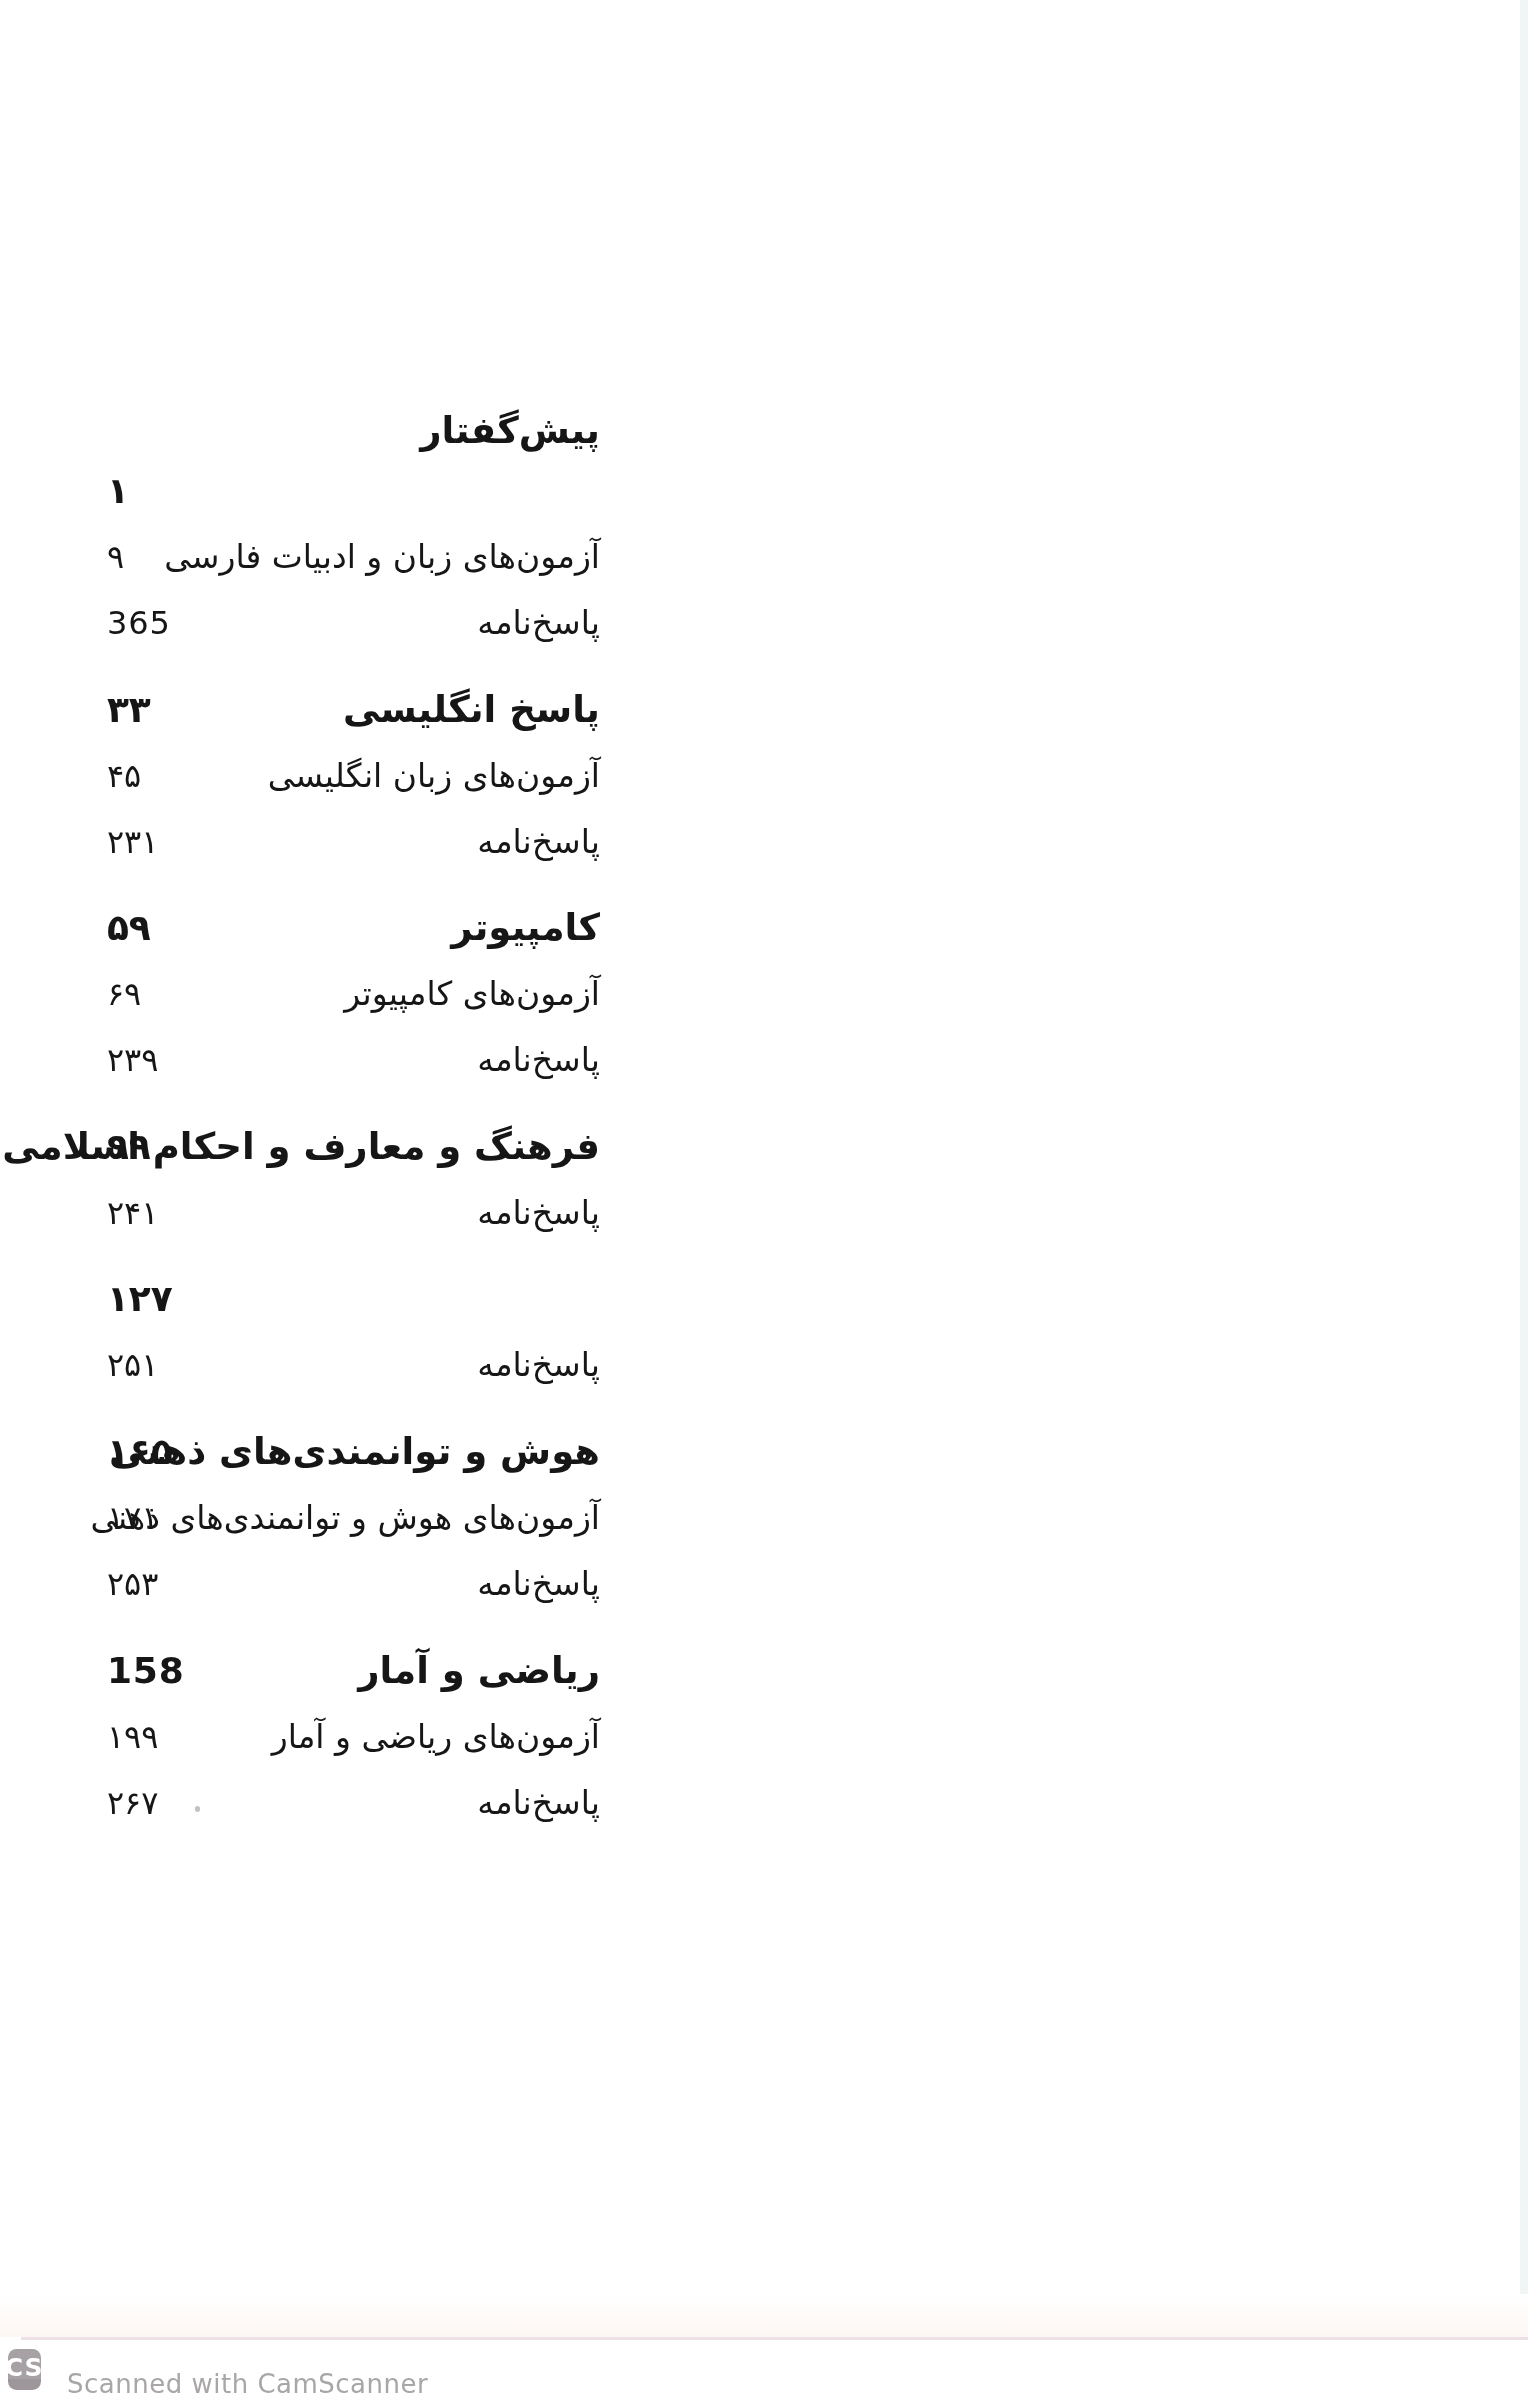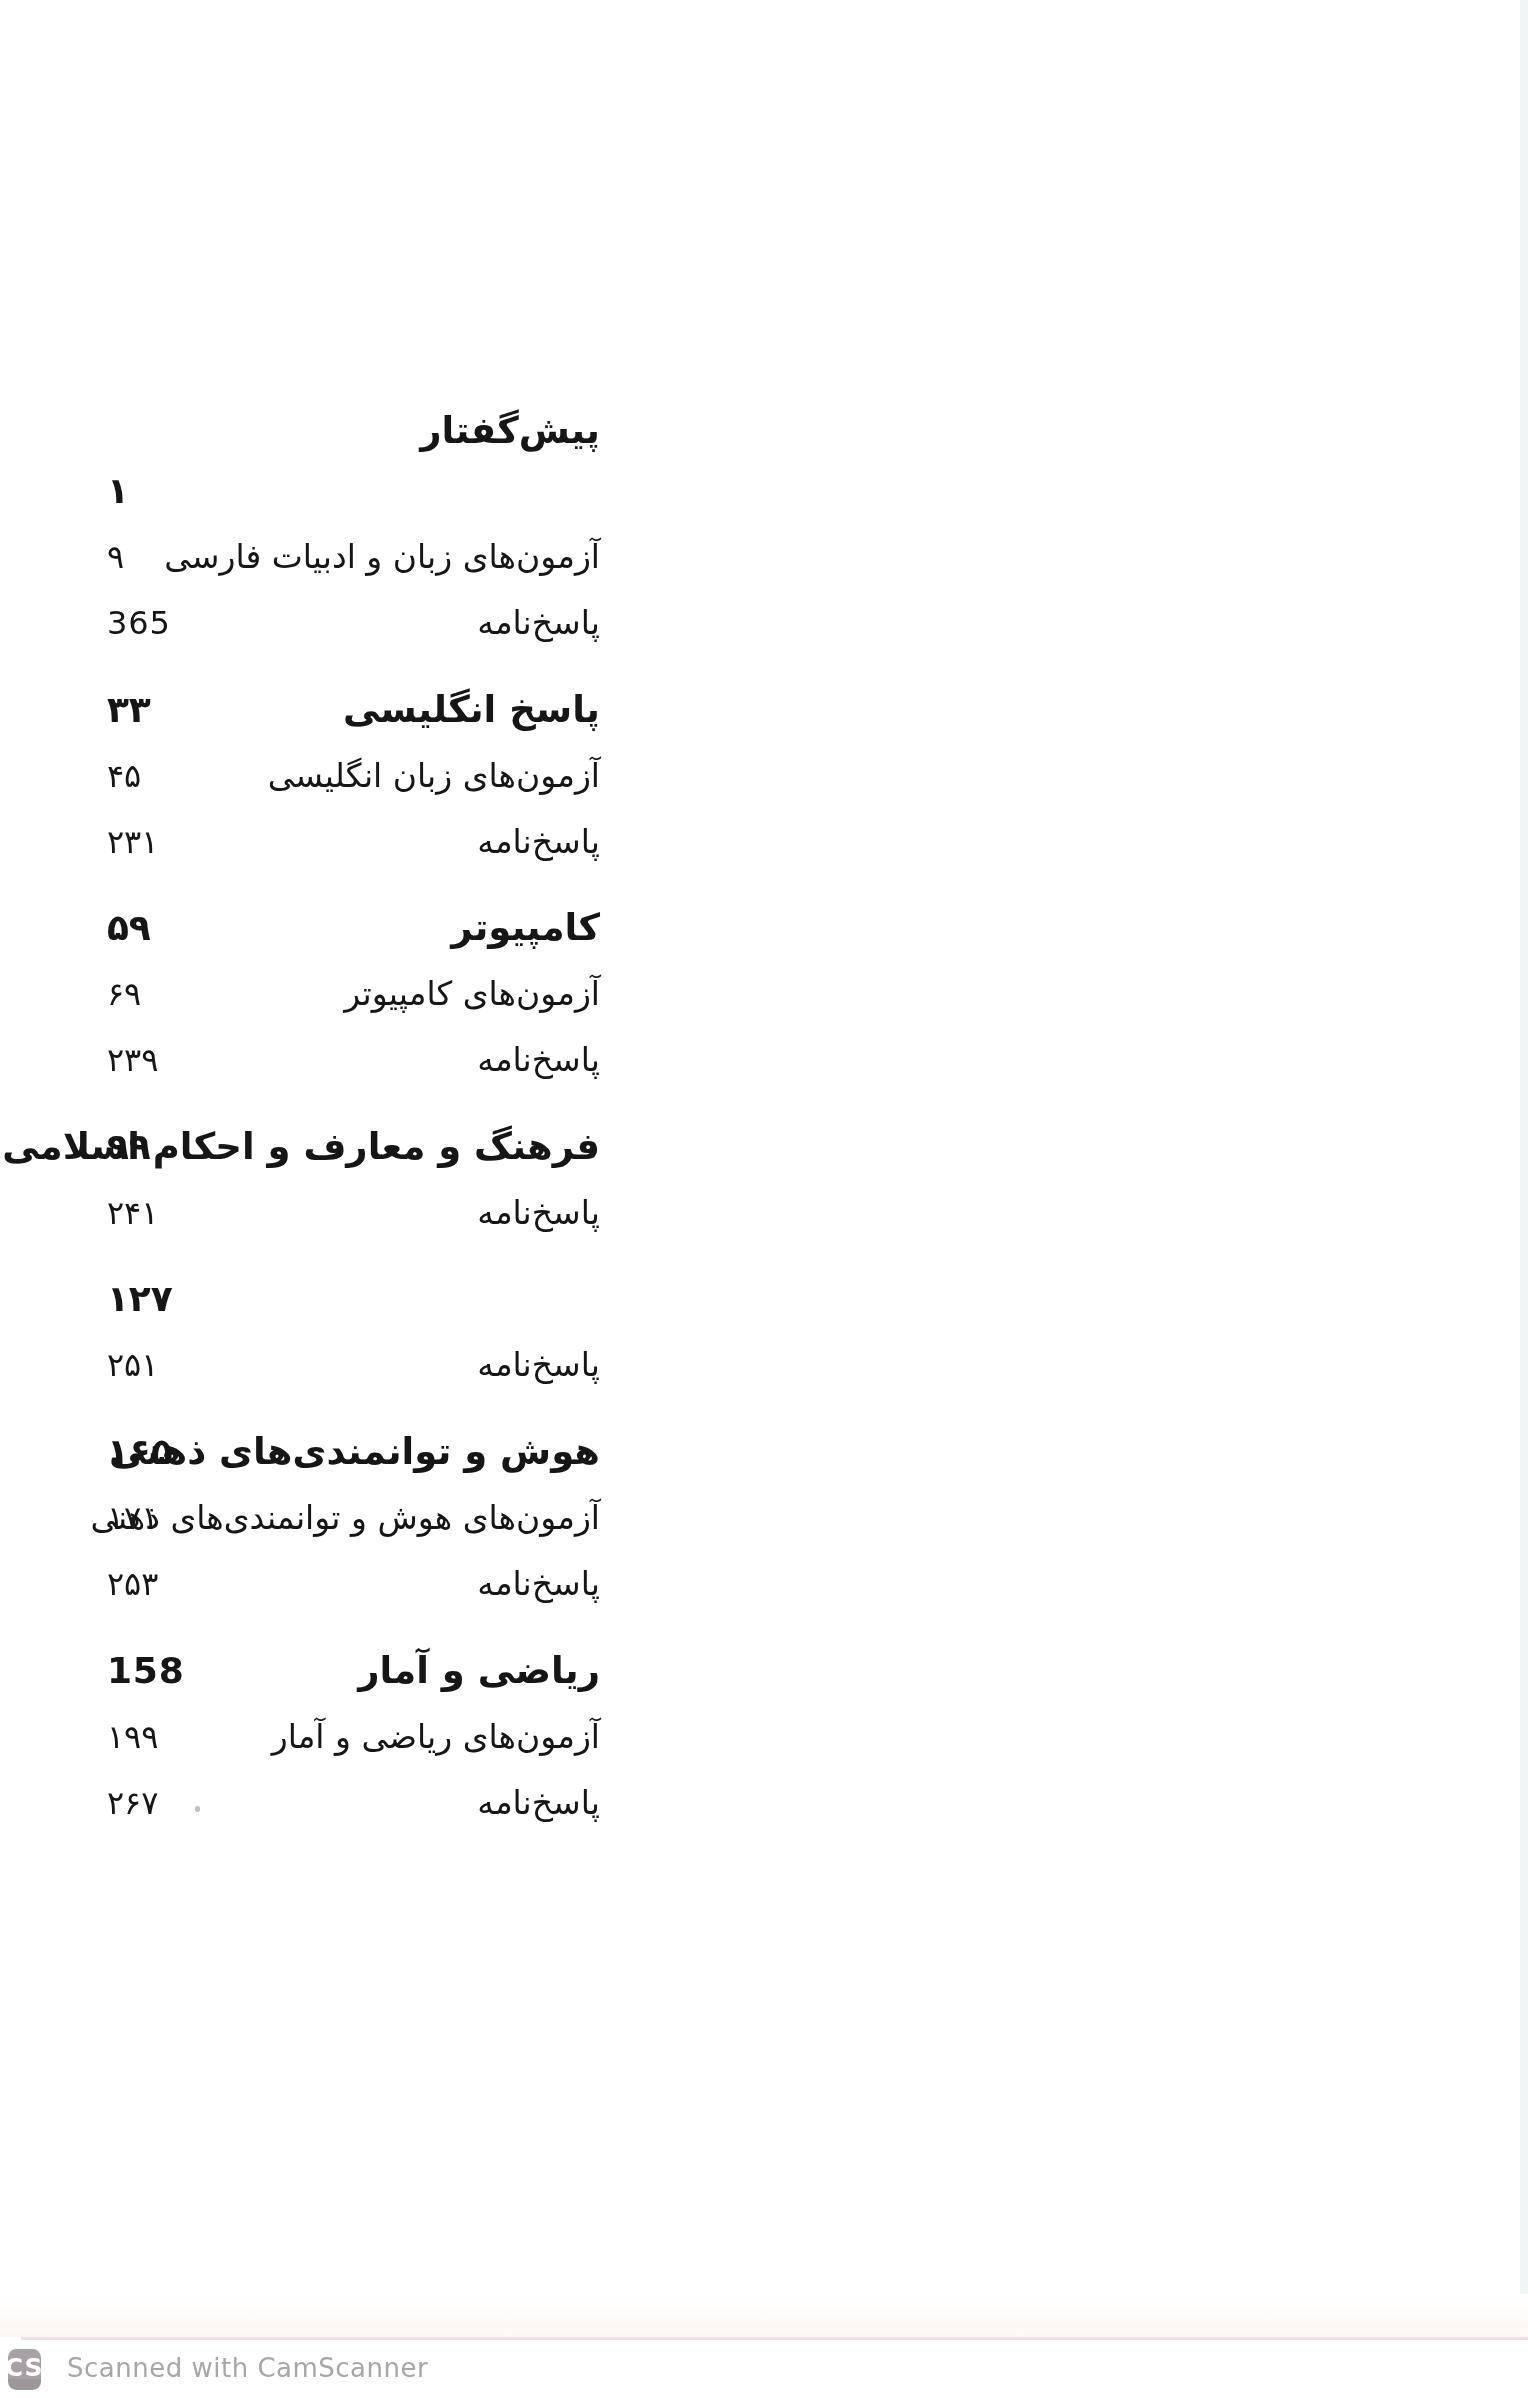--- a/index.html
+++ b/index.html
@@ -55,21 +55,21 @@
   .cs-logo{
     position:absolute;left:7.5px;top:9.4px;width:33px;height:41px;
     border-radius:8.4px;
     display:flex;align-items:center;justify-content:center;
   }
   .cs-logo span{
     color:#ffffff;font-weight:700;font-size:25px;letter-spacing:0.9px;
     transform:translateY(-1.9px);
   }
   .watermark{
-    position:absolute;left:67px;top:13px;
+    position:absolute;left:67px;top:29px;
     font-size:26px;letter-spacing:0.5px;white-space:nowrap;
   }
 </style>
 </head>
 <body>
 
 <div class="page" style="color: rgb(22, 22, 22);">
 
   <div class="edge-tint" style="background: rgb(233, 243, 241);"></div>
   <div class="bottom-warm"></div>

